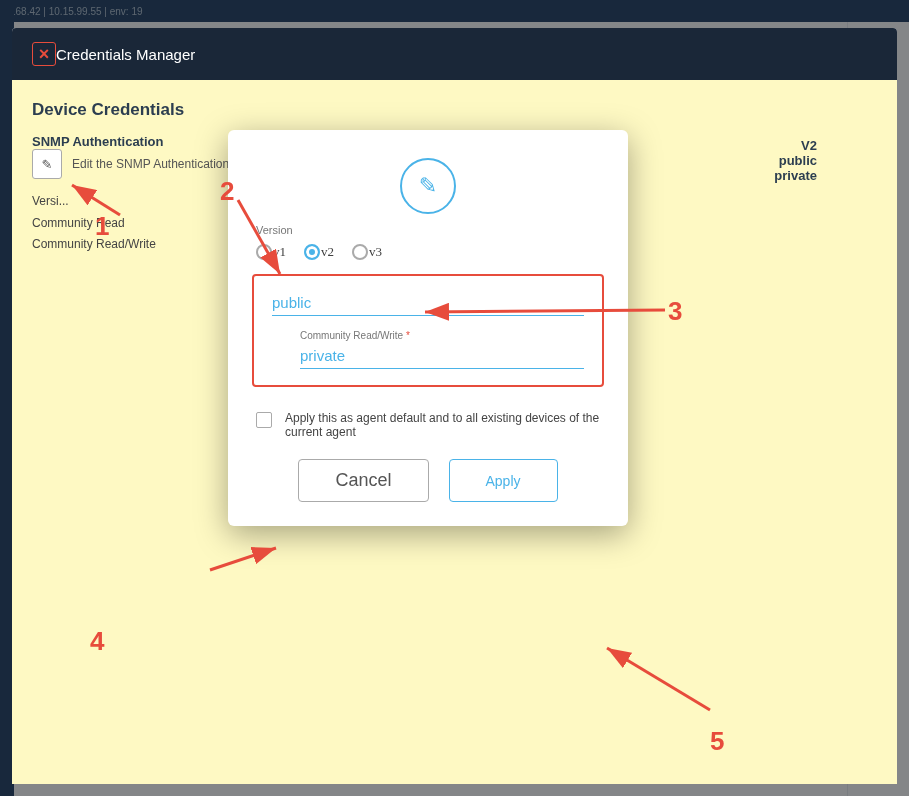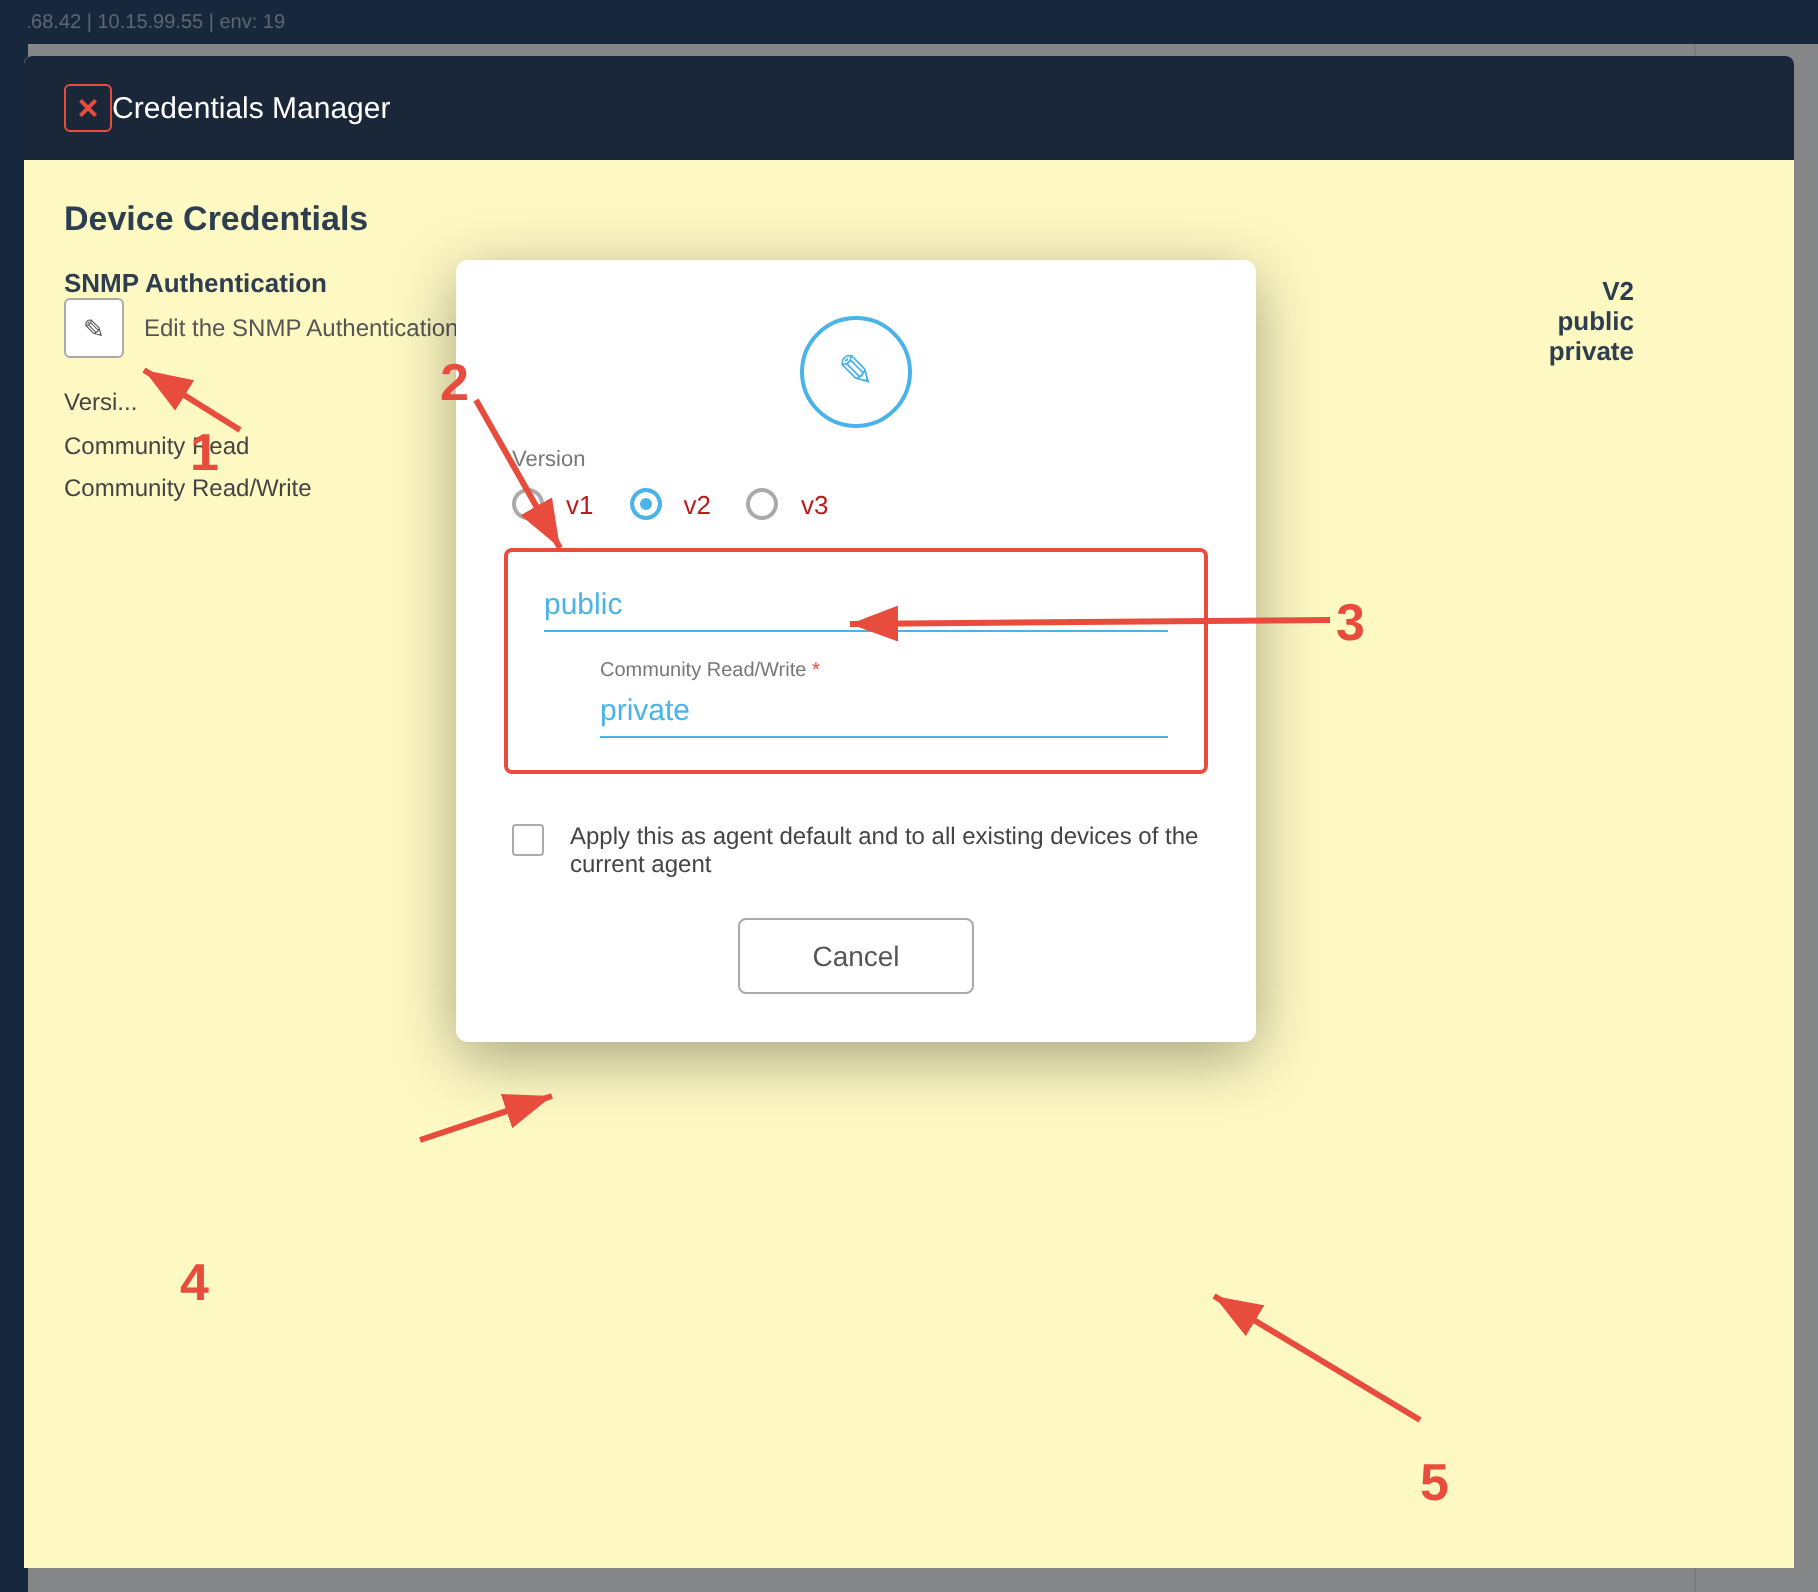--- a/index.html
+++ b/index.html
@@ -183,24 +183,25 @@
 
     .radio-group {
       display: flex;
       align-items: center;
       gap: 18px;
     }
 
     .radio-option {
       display: flex;
       align-items: center;
-      gap: 11px;
+      gap: 1px;
       cursor: pointer;
       font-size: 13px;
-      color: #b91c1c;
+      color: #404040;
+      font-family: Liberation Serif, serif;
     }
 
     .radio-circle {
       width: 16px;
       height: 16px;
       border-radius: 50%;
       border: 2px solid #aaa;
       background: #fff;
       display: inline-block;
     }
@@ -278,21 +279,21 @@
       gap: 20px;
       padding: 10px 28px 0;
     }
 
     .btn-cancel {
       padding: 10px 36px;
       border: 1.5px solid #aaa;
       border-radius: 4px;
       background: #fff;
       color: #555;
-      font-size: 14px;
+      font-size: 18px;
       cursor: pointer;
     }
 
     .btn-apply {
       padding: 10px 36px;
       border: 1.5px solid #4ab3e8;
       border-radius: 4px;
       background: #fff;
       color: #4ab3e8;
       font-size: 14px;
@@ -437,20 +438,21 @@
     </div>
   </div>
 
   <div class="checkbox-row">
     <div class="checkbox-box"></div>
     <span>Apply this as agent default and to all existing devices of the current agent</span>
   </div>
 
   <div class="dialog-buttons">
     <button class="btn-cancel">Cancel</button>
+    <button class="btn-apply">Apply</button>
   </div>
 </div>
 
 <svg style="position:absolute;top:0;left:0;width:909px;height:796px;z-index:30;pointer-events:none;">
 
   <defs>
     <marker id="arrowhead" markerWidth="8" markerHeight="6" refX="8" refY="3" orient="auto">
       <polygon points="0 0, 8 3, 0 6" fill="#e74c3c"></polygon>
     </marker>
   </defs>

